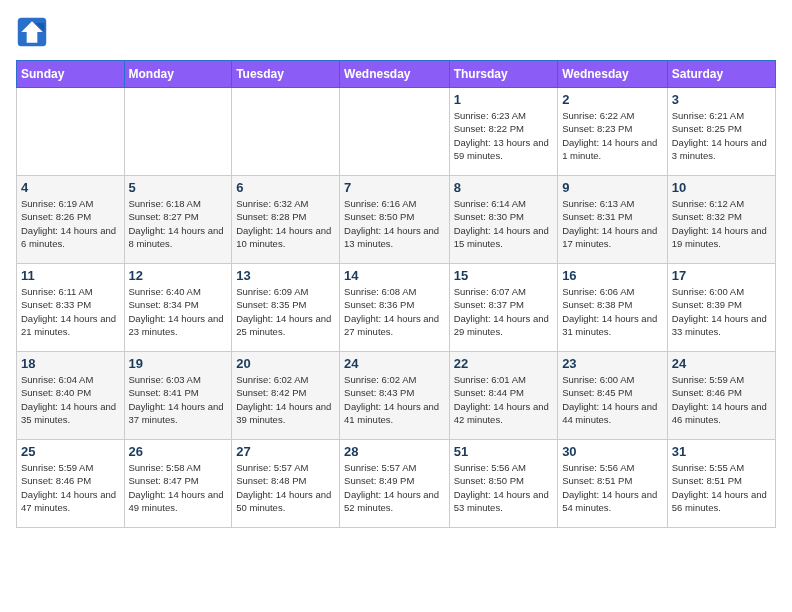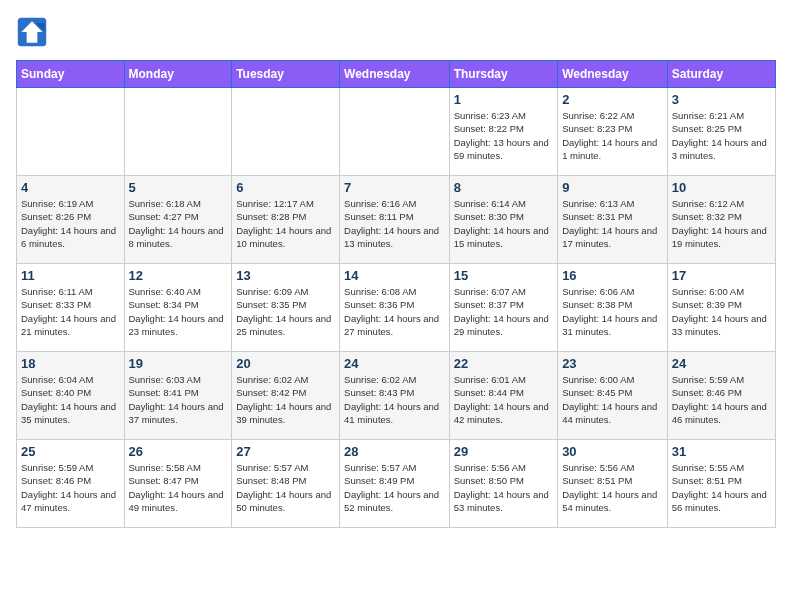--- a/index.html
+++ b/index.html
@@ -146,35 +146,35 @@
         <td>
           <span class="day-num">4</span>
           <div class="day-info">Sunrise: 6:19 AM
 Sunset: 8:26 PM
 Daylight: 14 hours
 and 6 minutes.</div>
         </td>
         <td>
           <span class="day-num">5</span>
           <div class="day-info">Sunrise: 6:18 AM
-Sunset: 4:27 PM
+Sunset: 8:27 PM
 Daylight: 14 hours
 and 8 minutes.</div>
         </td>
         <td>
           <span class="day-num">6</span>
-          <div class="day-info">Sunrise: 12:17 AM
+          <div class="day-info">Sunrise: 6:32 AM
 Sunset: 8:28 PM
 Daylight: 14 hours
 and 10 minutes.</div>
         </td>
         <td>
           <span class="day-num">7</span>
           <div class="day-info">Sunrise: 6:16 AM
-Sunset: 8:11 PM
+Sunset: 8:50 PM
 Daylight: 14 hours
 and 13 minutes.</div>
         </td>
         <td>
           <span class="day-num">8</span>
           <div class="day-info">Sunrise: 6:14 AM
 Sunset: 8:30 PM
 Daylight: 14 hours
 and 15 minutes.</div>
         </td>
@@ -318,21 +318,21 @@
 and 50 minutes.</div>
         </td>
         <td>
           <span class="day-num">28</span>
           <div class="day-info">Sunrise: 5:57 AM
 Sunset: 8:49 PM
 Daylight: 14 hours
 and 52 minutes.</div>
         </td>
         <td>
-          <span class="day-num">29</span>
+          <span class="day-num">51</span>
           <div class="day-info">Sunrise: 5:56 AM
 Sunset: 8:50 PM
 Daylight: 14 hours
 and 53 minutes.</div>
         </td>
         <td>
           <span class="day-num">30</span>
           <div class="day-info">Sunrise: 5:56 AM
 Sunset: 8:51 PM
 Daylight: 14 hours

